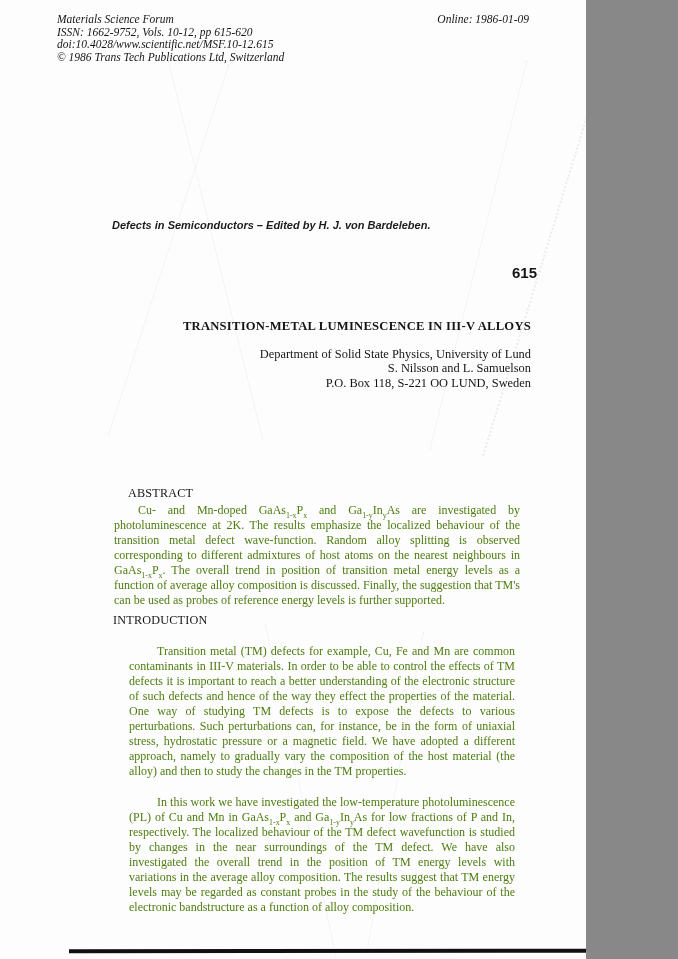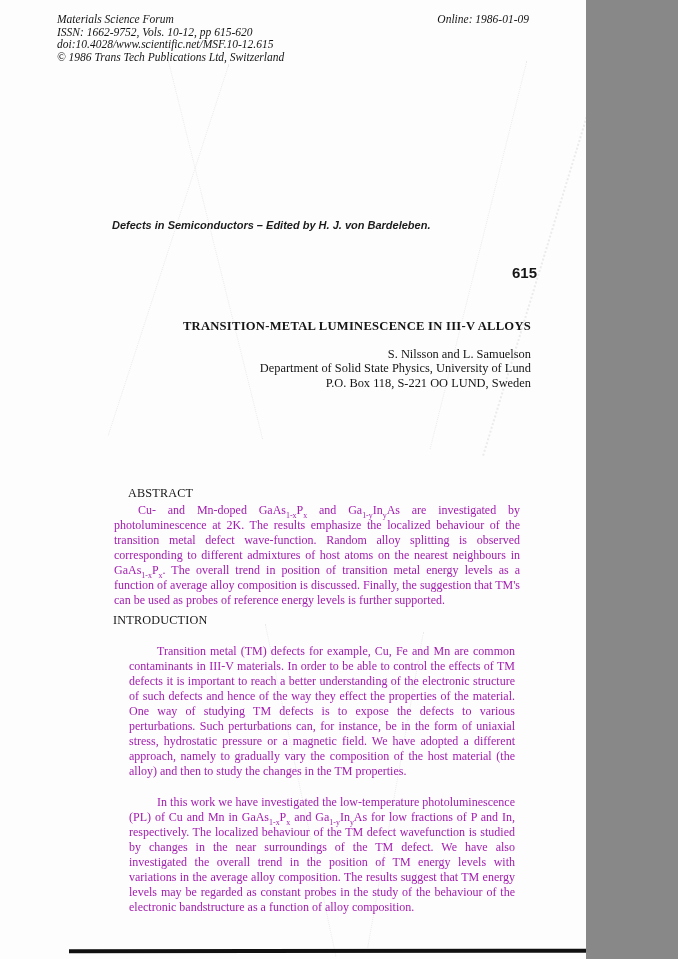--- a/index.html
+++ b/index.html
@@ -64,21 +64,21 @@
   .byline{margin-top:13px;font-size:12.4px;line-height:14.4px;}
   .section{position:absolute;}
   .sec-heading{
     font-size:12.2px;letter-spacing:0.2px;margin:0 0 2px 0;font-weight:normal;
   }
   .abstract{left:114px;top:486px;width:406px;}
   .abstract .sec-heading{margin-left:14px;}
   .abstract p{margin:0;text-indent:24px;}
   .body-text{
     font-size:12px;line-height:15px;text-align:justify;
-    color:#a21caf;
+    color:#4d7c0f;
   }
   .intro{left:113px;top:613px;width:418px;}
   .intro p{margin:16px;text-indent:28px;}
   sub{font-size:0.66em;line-height:0;position:relative;bottom:-0.12em;}
   .bottom-bar{
     position:absolute;left:69px;top:949px;width:533px;height:4px;
     background:var(--bar);
     transform:rotate(-0.05deg);
   }
 </style>
@@ -106,22 +106,22 @@
 
   <div class="cite">
     <div>Defects in Semiconductors – Edited by H. J. von Bardeleben.</div>
   </div>
 
   <div class="pagenum">615</div>
 
   <div class="titleblock">
     <h1 class="paper-title">TRANSITION-METAL LUMINESCENCE IN III-V ALLOYS</h1>
     <div class="byline">
+      <div>Department of Solid State Physics, University of Lund</div>
       <div>S. Nilsson and L. Samuelson</div>
-      <div>Department of Solid State Physics, University of Lund</div>
       <div>P.O. Box 118, S-221 OO LUND, Sweden</div>
     </div>
   </div>
 
   <div class="section abstract">
     <h2 class="sec-heading">ABSTRACT</h2>
     <p class="body-text">Cu- and Mn-doped GaAs<sub>1-x</sub>P<sub>x</sub> and Ga<sub>1-y</sub>In<sub>y</sub>As are investigated by photoluminescence at 2K. The results emphasize the localized behaviour of the transition metal defect wave-function. Random alloy splitting is observed corresponding to different admixtures of host atoms on the nearest neighbours in GaAs<sub>1-x</sub>P<sub>x</sub>. The overall trend in position of transition metal energy levels as a function of average alloy composition is discussed. Finally, the suggestion that TM's can be used as probes of reference energy levels is further supported.</p>
   </div>
 
   <div class="section intro">

